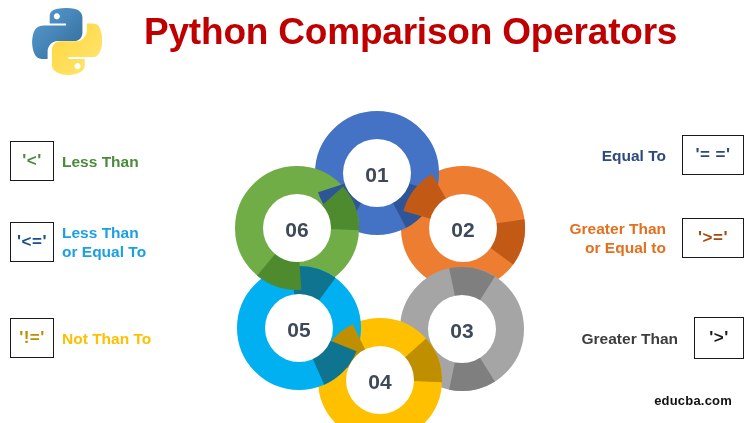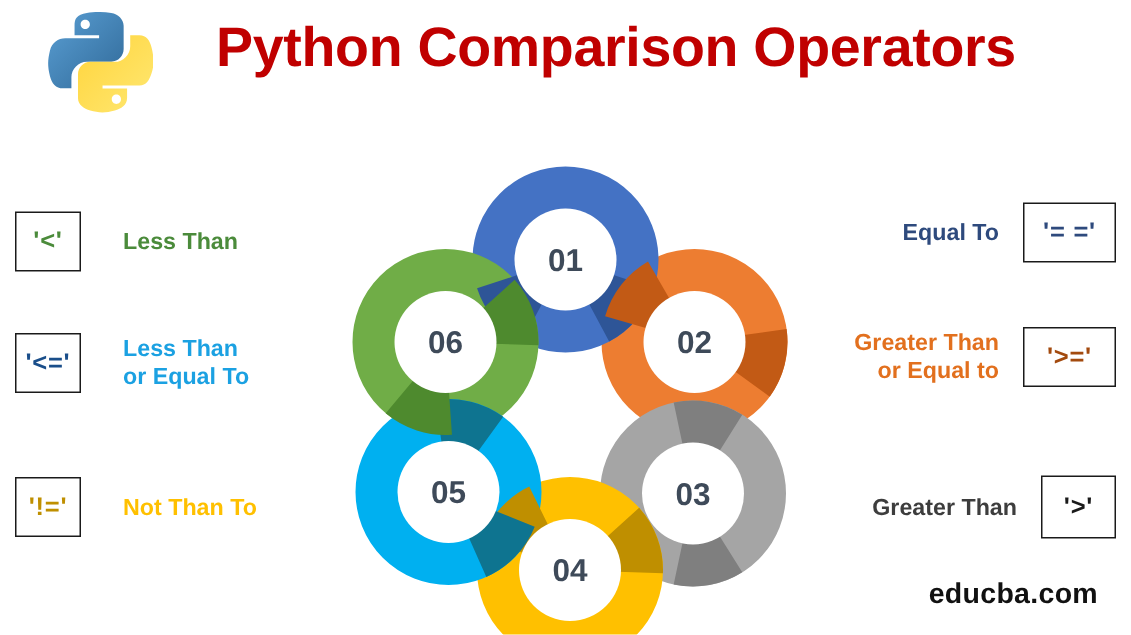--- a/index.html
+++ b/index.html
@@ -61,21 +61,21 @@
   }
   .legend-label {
     font-size: 15.5px;
     font-weight: bold;
     line-height: 19px;
     white-space: pre-line;
   }
 
   
   .left .op-box     { width: 44px; height: 40px; }
-  .left .legend-label { margin-left: 28px; text-align: left; }
+  .left .legend-label { margin-left: 8px; text-align: left; }
 
   
   .right .op-box    { width: 60px; height: 38px; margin-left: 16px; }
   .right .legend-label { text-align: right; }
 
   
   #row-less-than           { top: 141px; }
   #row-less-than-equal     { top: 222px; }
   #row-not-equal           { top: 318px; }
 
@@ -100,21 +100,21 @@
     font-weight: bold;
     fill: #3E4A59;
     text-anchor: middle;
     dominant-baseline: central;
   }
 
   
   #brand {
     position: absolute;
     right: 22px; bottom: 15px;
-    font-size: 19px;
+    font-size: 13px;
     font-weight: bold;
     color: #111111;
     letter-spacing: 0.2px;
   }
 </style>
 </head>
 <body>
 
 <div id="header">
 

